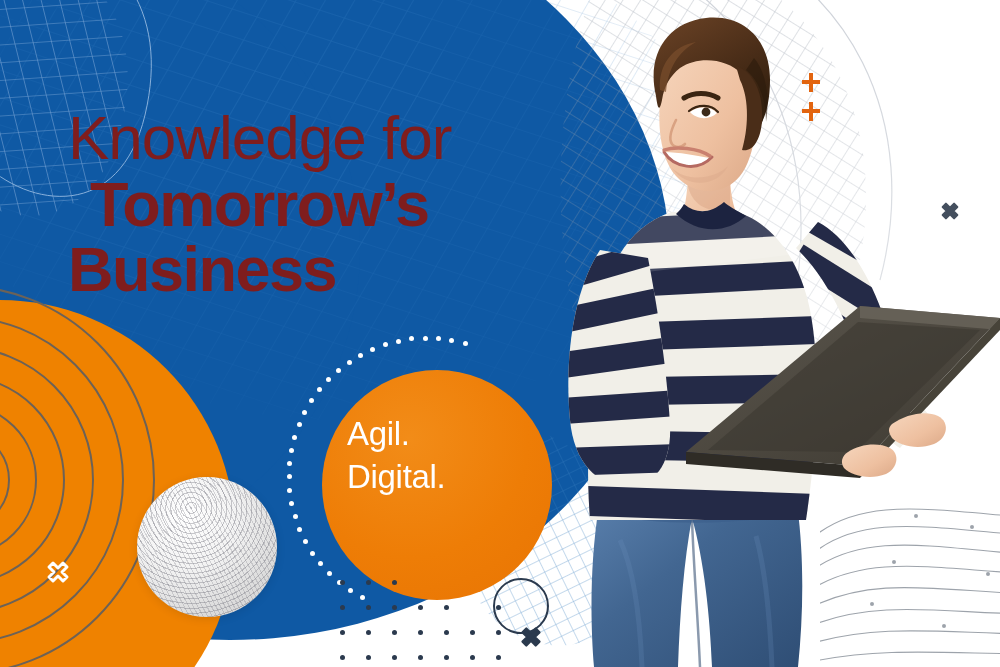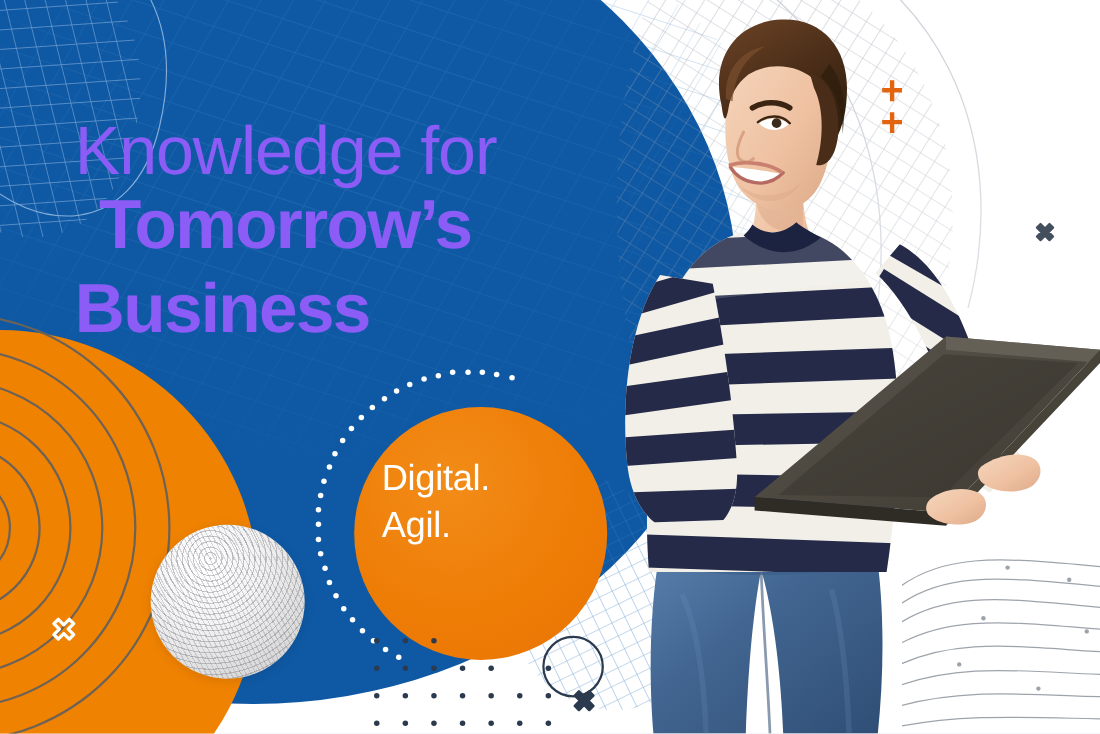--- a/index.html
+++ b/index.html
@@ -203,39 +203,39 @@
     width: 440px;
     height: 667px;
   }
 
   
   .headline {
     position: absolute;
     left: 68px;
     top: 108px;
     width: 520px;
-    color: #8b5cf6;
+    color: #7f1d1d;
     line-height: .97;
     letter-spacing: -0.5px;
   }
   .headline .ln1 {
     display: block;
     font-size: 62px;
     font-weight: 300;
     letter-spacing: -1px;
   }
   .headline .ln2,
   .headline .ln3 {
     display: block;
     font-size: 63px;
     font-weight: 700;
     letter-spacing: -1.5px;
   }
   .headline .ln2 { margin-top: 6px; margin-left: 22px; }
-  .headline .ln3 { margin-top: 16px; }
+  .headline .ln3 { margin-top: 4px; }
 
   .tagline {
     position: absolute;
     left: 347px;
     top: 413px;
     width: 210px;
     color: #ffffff;
     font-size: 33px;
     font-weight: 300;
     line-height: 1.30;
@@ -564,17 +564,17 @@
     </g>
   </svg>
 
   <div class="headline">
     <span class="ln1">Knowledge for</span>
     <span class="ln2">Tomorrow’s</span>
     <span class="ln3">Business</span>
   </div>
 
   <div class="tagline">
+    <span>Agil.</span>
     <span>Digital.</span>
-    <span>Agil.</span>
   </div>
 
 </div>
 
 </body></html>

